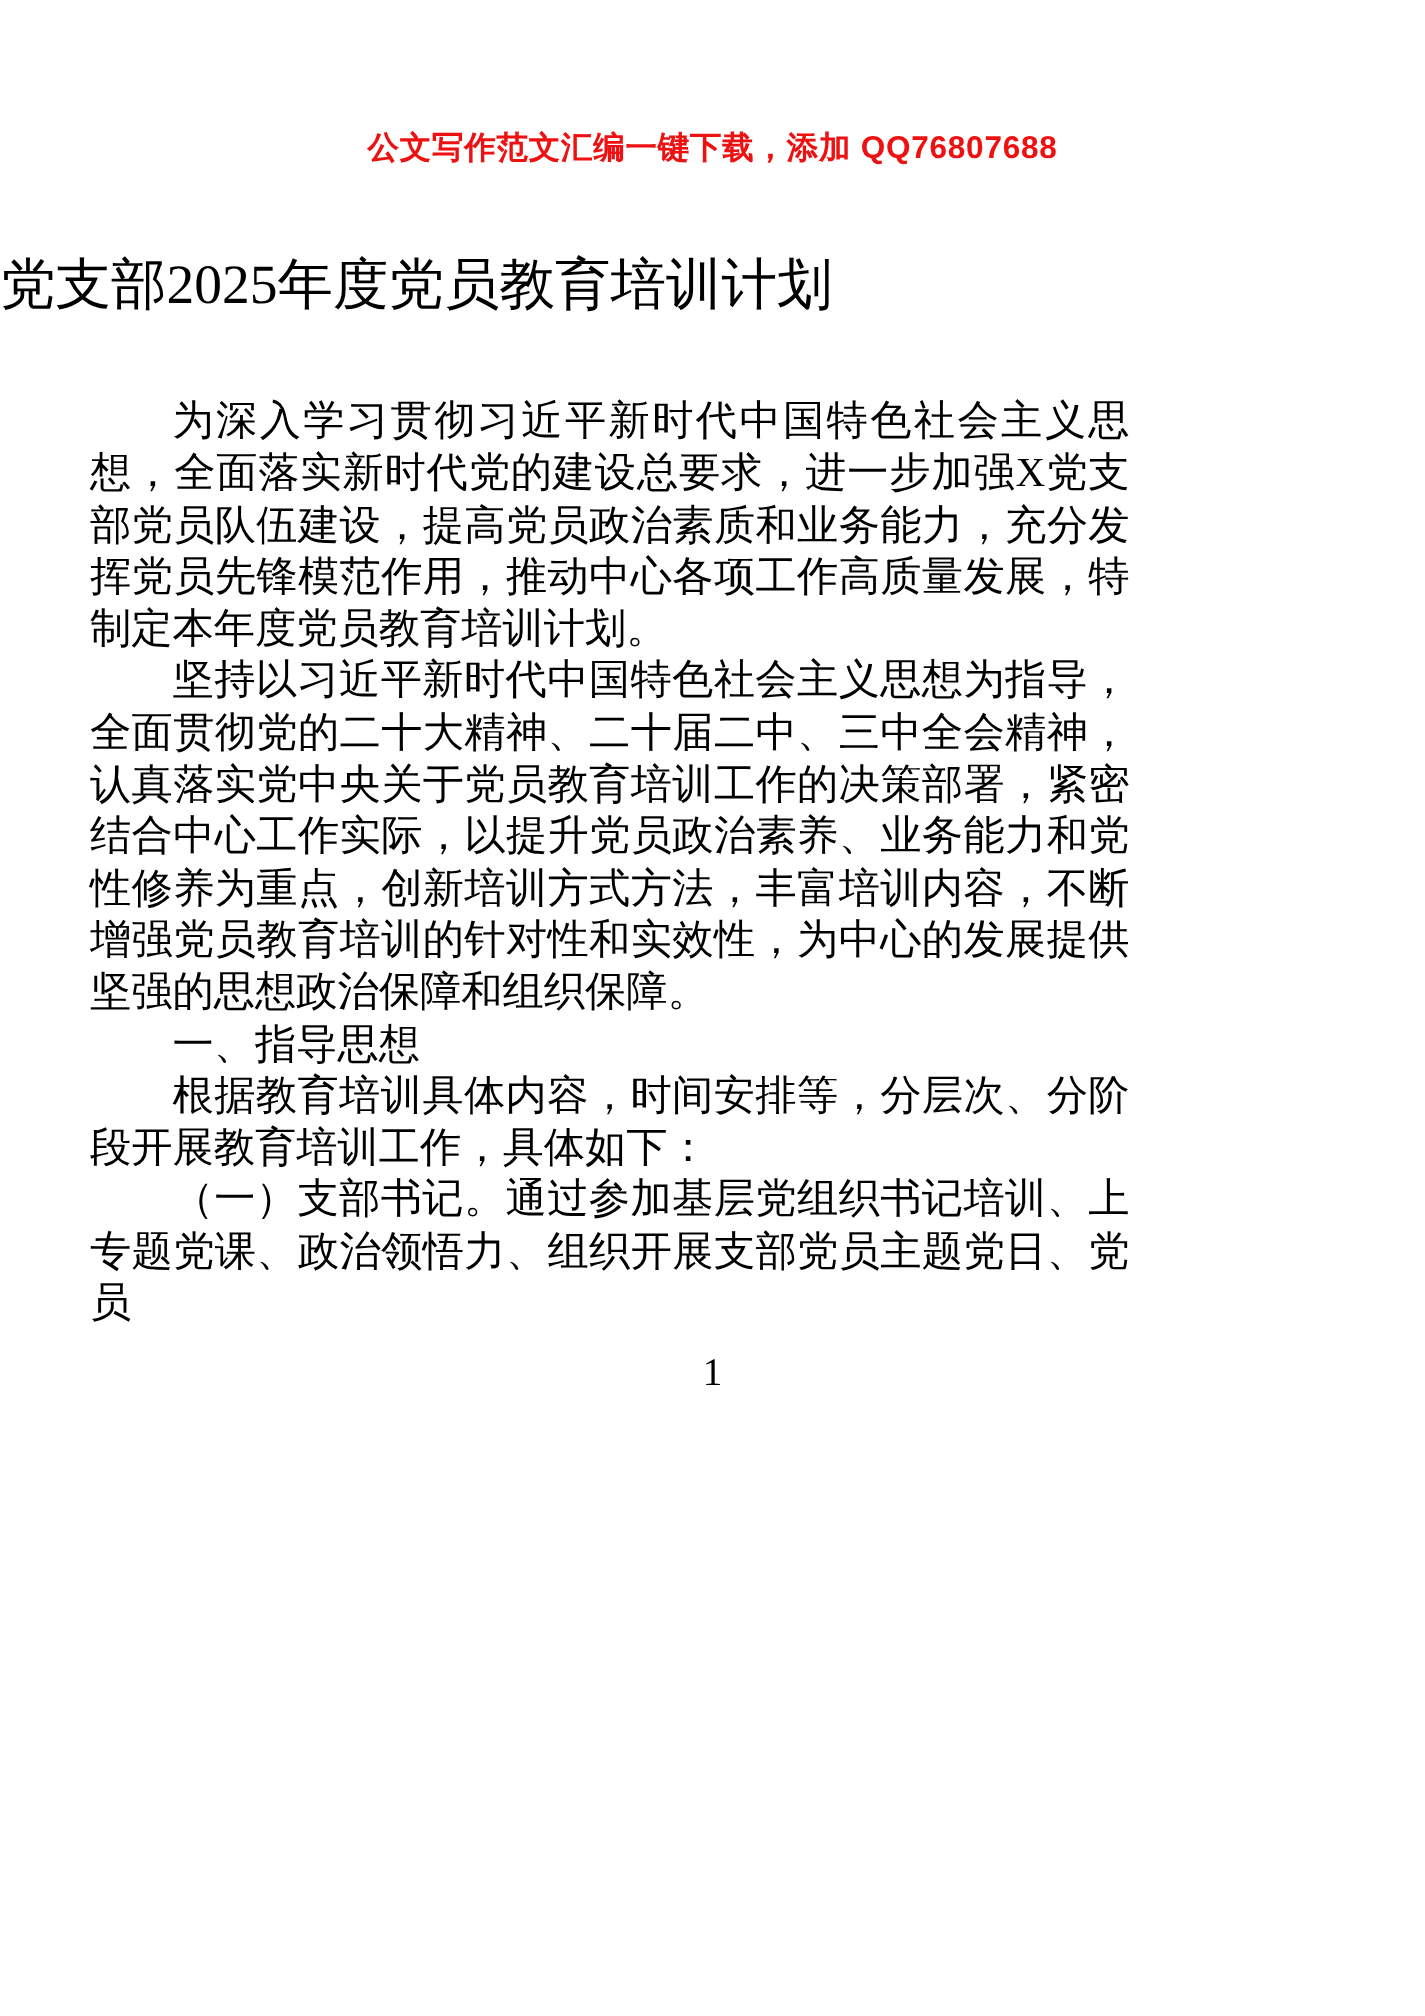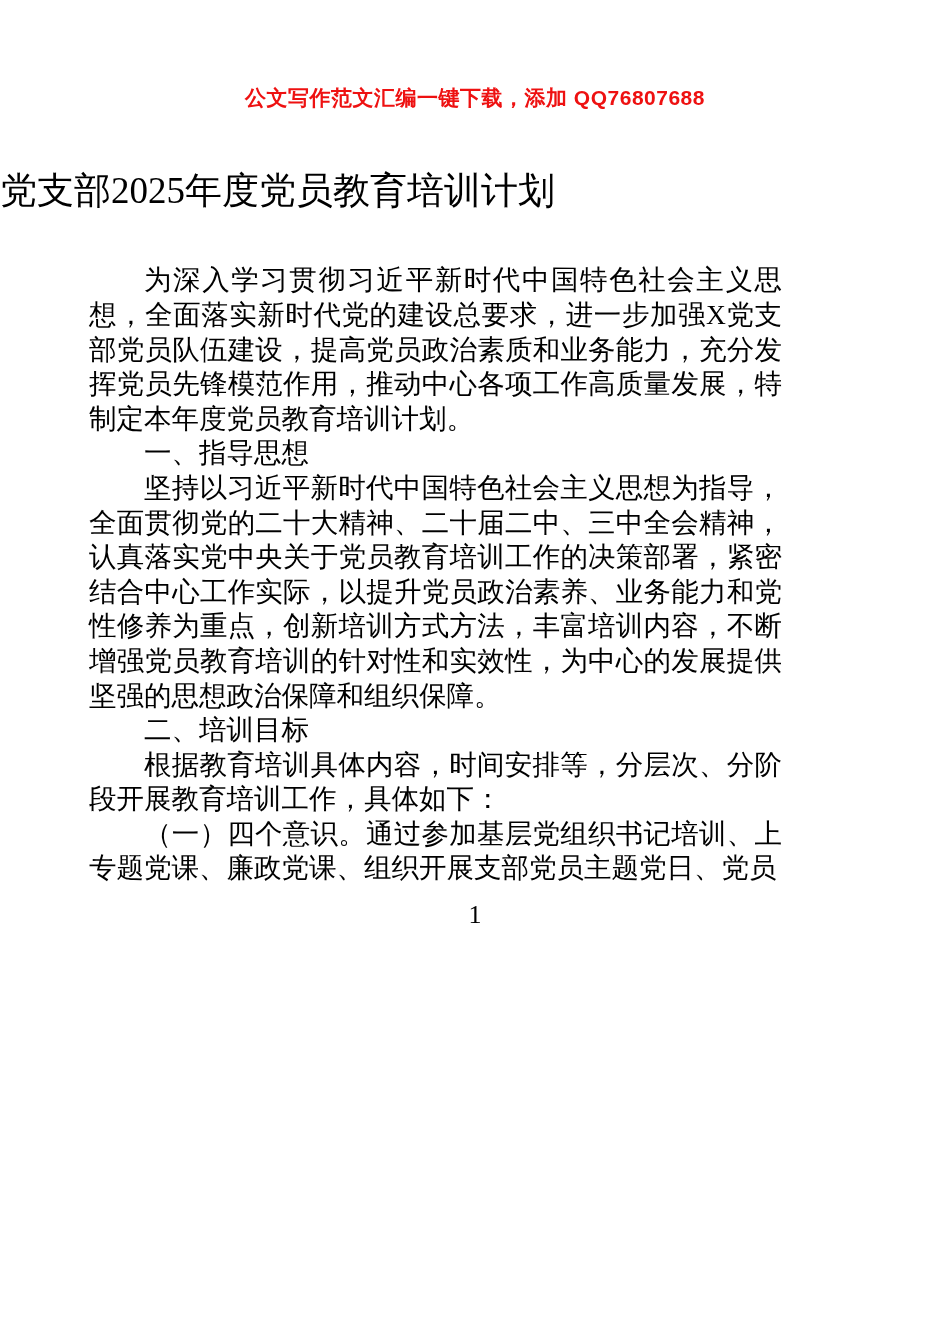--- a/index.html
+++ b/index.html
@@ -28,21 +28,21 @@
   .title {
     margin: 57px 0 0 0;
     font-family: "Liberation Serif", "DejaVu Serif", serif;
     font-size: 37px;
     font-weight: 400;
     line-height: 1.2;
     color: #000000;
   }
   .content {
     margin-top: 50px;
-    margin-left: 89px;
+    margin-left: 60px;
     width: 693px;
   }
   .para {
     margin: 0;
     font-size: 27.5px;
     line-height: 34.6px;
     text-align: justify;
     text-justify: inter-ideograph;
     text-indent: 2em;
     word-break: break-all;
@@ -59,22 +59,21 @@
 <body>
 
 <div class="page">
 
   <div class="notice">公文写作范文汇编一键下载，添加 QQ76807688</div>
 
   <h1 class="title">党支部2025年度党员教育培训计划</h1>
 
   <div class="content">
     <p class="para">为深入学习贯彻习近平新时代中国特色社会主义思想，全面落实新时代党的建设总要求，进一步加强X党支部党员队伍建设，提高党员政治素质和业务能力，充分发挥党员先锋模范作用，推动中心各项工作高质量发展，特制定本年度党员教育培训计划。</p>
+    <p class="para">坚持以习近平新时代中国特色社会主义思想为指导，全面贯彻党的二十大精神、二十届二中、三中全会精神，认真落实党中央关于党员教育培训工作的决策部署，紧密结合中心工作实际，以提升党员政治素养、业务能力和党性修养为重点，创新培训方式方法，丰富培训内容，不断增强党员教育培训的针对性和实效性，为中心的发展提供坚强的思想政治保障和组织保障。</p>
     <p class="para heading">一、指导思想</p>
-    <p class="para">坚持以习近平新时代中国特色社会主义思想为指导，全面贯彻党的二十大精神、二十届二中、三中全会精神，认真落实党中央关于党员教育培训工作的决策部署，紧密结合中心工作实际，以提升党员政治素养、业务能力和党性修养为重点，创新培训方式方法，丰富培训内容，不断增强党员教育培训的针对性和实效性，为中心的发展提供坚强的思想政治保障和组织保障。</p>
-    <p class="para heading">二、培训目标</p>
     <p class="para">根据教育培训具体内容，时间安排等，分层次、分阶段开展教育培训工作，具体如下：</p>
-    <p class="para">（一）四个意识。通过参加基层党组织书记培训、上专题党课、廉政党课、组织开展支部党员主题党日、党员</p>
+    <p class="para">（一）支部书记。通过参加基层党组织书记培训、上专题党课、政治领悟力、组织开展支部党员主题党日、党员</p>
   </div>
 
   <div class="pagenum">1</div>
 
 </div>
 
 </body></html>

